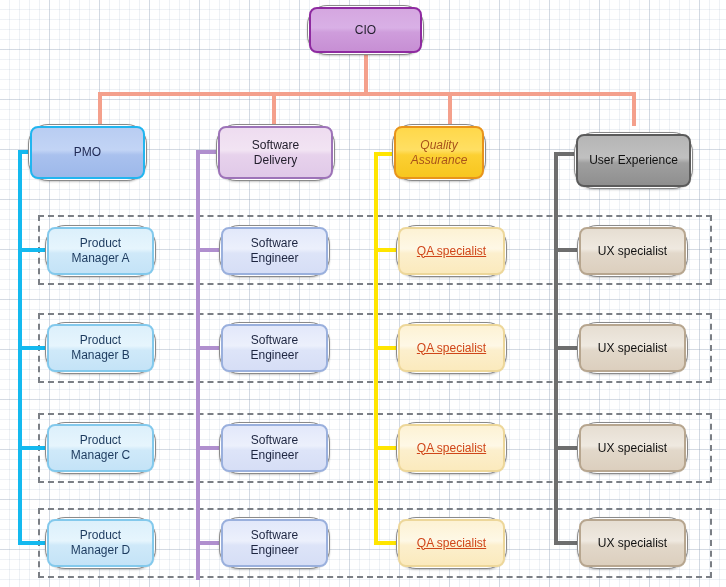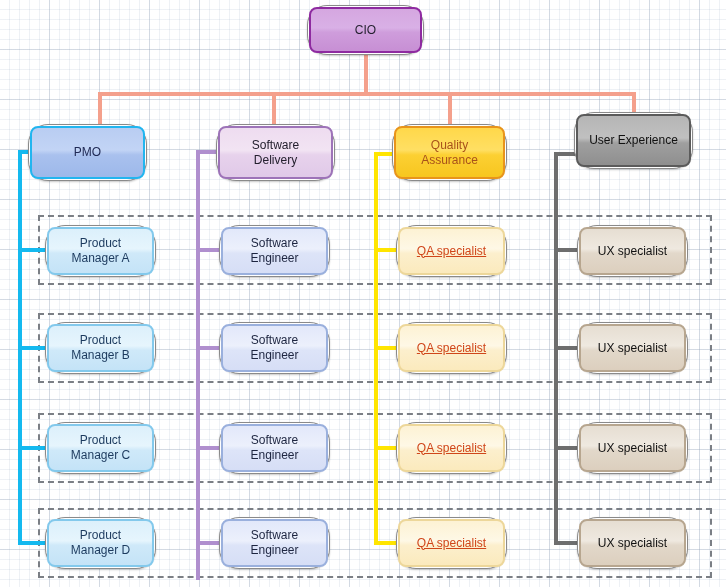--- a/index.html
+++ b/index.html
@@ -149,25 +149,25 @@
     <div class="inner">CIO</div>
   </div>
 
   <div class="node n-pmo" style="left:28px;top:124px;width:119px;height:57px;">
     <div class="inner">PMO</div>
   </div>
   <div class="node n-sd" style="left:216px;top:124px;width:119px;height:57px;">
     <div class="inner">Software
 Delivery</div>
   </div>
-  <div class="node n-qa" style="left:392px;top:124px;width:115px;height:57px;">
+  <div class="node n-qa" style="left:392px;top:124px;width:94px;height:57px;font-style:italic;">
     <div class="inner">Quality
 Assurance</div>
   </div>
-  <div class="node n-ux" style="left:574px;top:112px;width:119px;height:57px;">
+  <div class="node n-ux" style="left:574px;top:132px;width:119px;height:57px;">
     <div class="inner">User Experience</div>
   </div>
 
   <div class="node n-pm" style="left:45px;top:225px;width:111px;height:52px;">
     <div class="inner">Product
 Manager A</div>
   </div>
   <div class="node n-se" style="left:219px;top:225px;width:111px;height:52px;">
     <div class="inner">Software
 Engineer</div>

